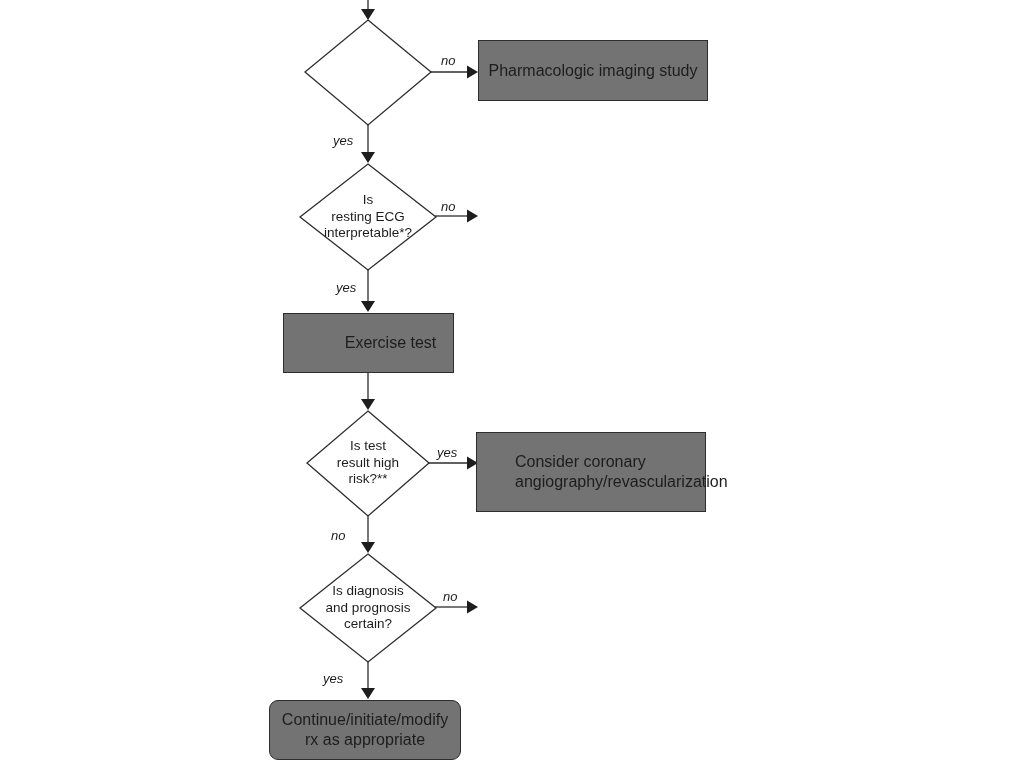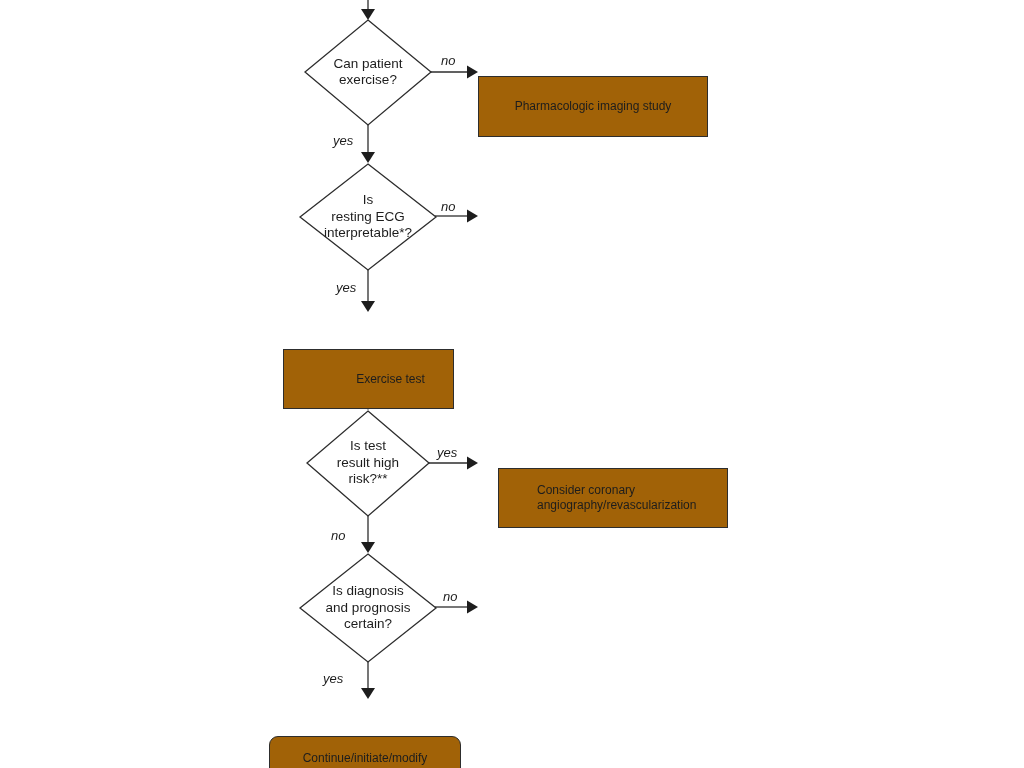--- a/index.html
+++ b/index.html
@@ -18,29 +18,28 @@
   }
   .layer {
     position: absolute;
     left: 0;
     top: 0;
   }
   .node-box {
     position: absolute;
     box-sizing: border-box;
     border: 1.4px solid #2d2d2d;
-    background: #a16207;
+    background: #737373;
     display: flex;
     align-items: center;
     justify-content: center;
-    font-size: 12px;
+    font-size: 16px;
     line-height: 1.25;
     text-align: center;
     white-space: pre-line;
-    margin-top: 36px;
   }
   .node-box.left-text {
     justify-content: flex-start;
     text-align: left;
     padding-left: 11px;
     padding-right: 6px;
   }
   .diamond-label {
     position: absolute;
     display: flex;
@@ -105,41 +104,39 @@
     <line class="wire" x1="368" y1="516" x2="368" y2="543"></line>
     <polygon class="head" points="361,542 375,542 368,553"></polygon>
 
     <polygon class="shape" points="368,554 436,608 368,662 300,608"></polygon>
     <line class="wire" x1="435" y1="607" x2="467" y2="607"></line>
     <polygon class="head" points="467,600.5 467,613.5 478,607"></polygon>
     <line class="wire" x1="368" y1="662" x2="368" y2="689"></line>
     <polygon class="head" points="361,688 375,688 368,699"></polygon>
   </svg>
 
-  <div class="diamond-label" style="left:303px; top:42px; width:130px; height:60px;">Can patient
-exercise?</div>
 
   <div class="diamond-label" style="left:298px; top:184px; width:140px; height:66px;">Is
 resting ECG
 interpretable*?</div>
 
   <div class="diamond-label" style="left:303px; top:430px; width:130px; height:66px;">Is test
 result high
 risk?**</div>
 
   <div class="diamond-label" style="left:298px; top:575px; width:140px; height:66px;">Is diagnosis
 and prognosis
 certain?</div>
 
   <div class="node-box" style="left:478px; top:40px; width:230px; height:61px;">Pharmacologic imaging study</div>
 
 
   <div class="node-box" style="left:283px; top:313px; width:171px; height:60px;padding-left:44px;">Exercise test</div>
 
-  <div class="node-box left-text" style="left:498px; top:432px; width:230px; height:60px;padding-left:38px;">Consider coronary
+  <div class="node-box left-text" style="left:476px; top:432px; width:230px; height:80px;padding-left:38px;">Consider coronary
 angiography/revascularization</div>
 
 
   <div class="node-box" style="left:269px; top:700px; width:192px; height:60px;border-radius:9px;">Continue/initiate/modify
 rx as appropriate</div>
 
   <div class="edge-label" style="left:441px; top:54px;">no</div>
 
   <div class="edge-label" style="left:333px; top:134px;">yes</div>
 

